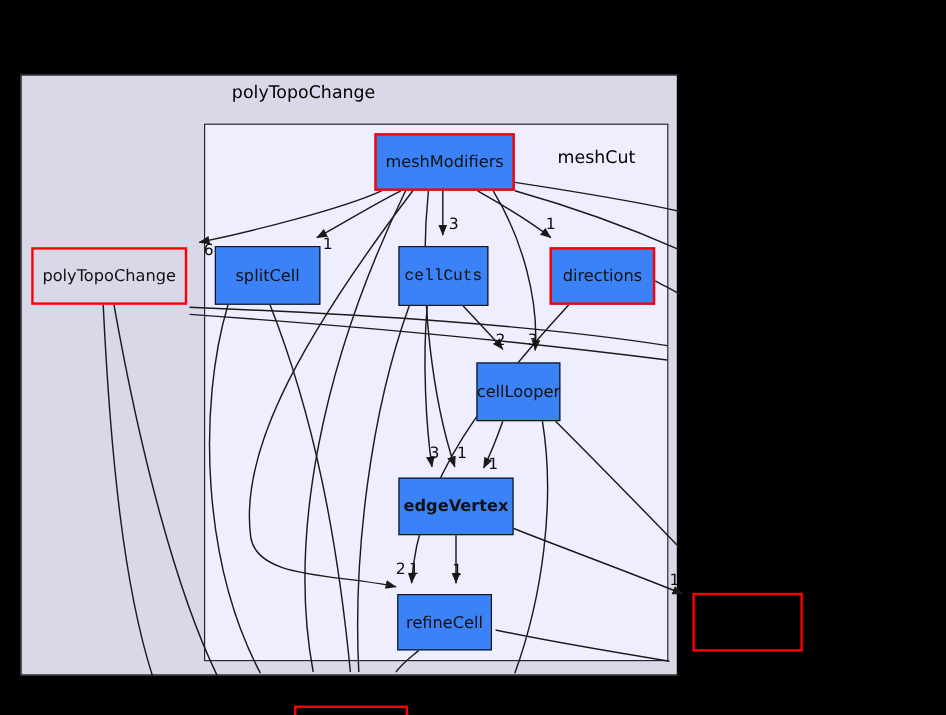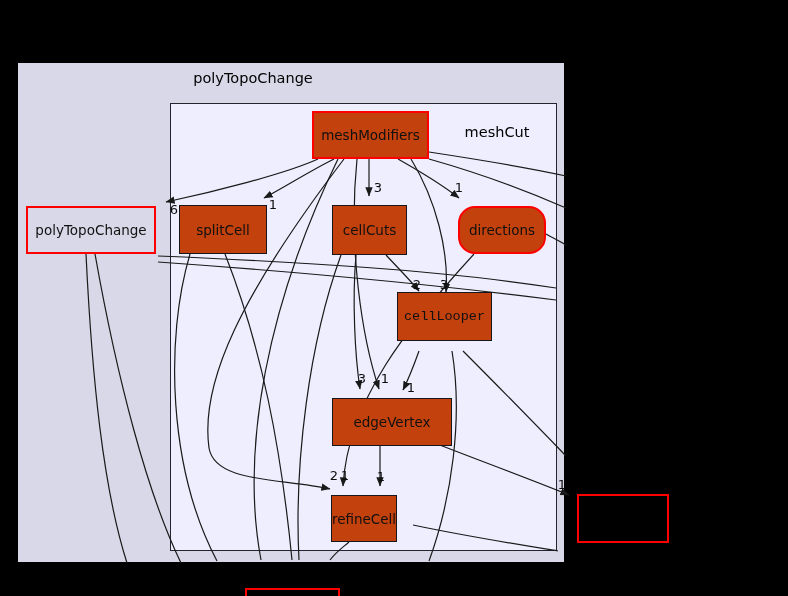--- a/index.html
+++ b/index.html
@@ -20,21 +20,21 @@
     background:#eeeeff;border:1.7px solid #24242e;
     z-index:2;
   }
   .cluster-title{
     position:absolute;transform:translate(-50%,-50%);
     color:#000;font-size:14.5px;white-space:nowrap;z-index:3;
   }
   #edges{position:absolute;left:0;top:0;z-index:4;pointer-events:none;}
   .node{
     position:absolute;box-sizing:border-box;z-index:5;
-    background:#c2410c;border:1.5px solid #16161c;
+    background:#3b82f6;border:1.5px solid #16161c;
     display:flex;align-items:center;justify-content:center;
     font-size:13.5px;color:#111;white-space:nowrap;
     cursor:pointer;
   }
   .node.red{border:2px solid #ff0000;}
   .node.unfilled{background:transparent;}
   .node.external{background:#000;z-index:5;}
   .edge-label{
     position:absolute;transform:translate(-50%,-50%);
     font-size:13px;color:#0c0c0c;z-index:6;line-height:1;
@@ -88,29 +88,29 @@
       <path d="M413,477 C465,488 515,496 558,503"></path>
     </g>
   </svg>
 
   <div class="node red" style="left:312px;top:63px;width:117px;height:48px;">meshModifiers</div>
 
   <div class="node red unfilled" style="left:26px;top:158px;width:130px;height:48px;">polyTopoChange</div>
 
   <div class="node" style="left:179px;top:157px;width:88px;height:49px;">splitCell</div>
 
-  <div class="node" style="left:332px;top:157px;width:75px;height:50px;">cellCuts</div>
+  <div class="node" style="left:332px;top:157px;width:75px;height:50px;font-family:Liberation Mono, monospace;">cellCuts</div>
 
-  <div class="node red" style="left:458px;top:158px;width:88px;height:48px;border-radius:17px;">directions</div>
+  <div class="node red" style="left:458px;top:158px;width:88px;height:48px;">directions</div>
 
-  <div class="node" style="left:397px;top:244px;width:95px;height:49px;font-family:Liberation Mono, monospace;">cellLooper</div>
+  <div class="node" style="left:397px;top:254px;width:70px;height:49px;">cellLooper</div>
 
-  <div class="node" style="left:332px;top:350px;width:120px;height:48px;">edgeVertex</div>
+  <div class="node" style="left:332px;top:350px;width:96px;height:48px;font-weight:bold;">edgeVertex</div>
 
-  <div class="node" style="left:331px;top:447px;width:66px;height:47px;">refineCell</div>
+  <div class="node" style="left:331px;top:447px;width:79px;height:47px;">refineCell</div>
 
   <div class="node red external" style="left:245px;top:540px;width:95px;height:48px;"></div>
 
   <div class="node red external" style="left:577px;top:446px;width:92px;height:49px;"></div>
 
   <div class="edge-label" style="left:174px;top:161px;">6</div>
   <div class="edge-label" style="left:273px;top:156px;">1</div>
   <div class="edge-label" style="left:378px;top:139px;">3</div>
   <div class="edge-label" style="left:459px;top:139px;">1</div>
   <div class="edge-label" style="left:417px;top:236px;">2</div>

